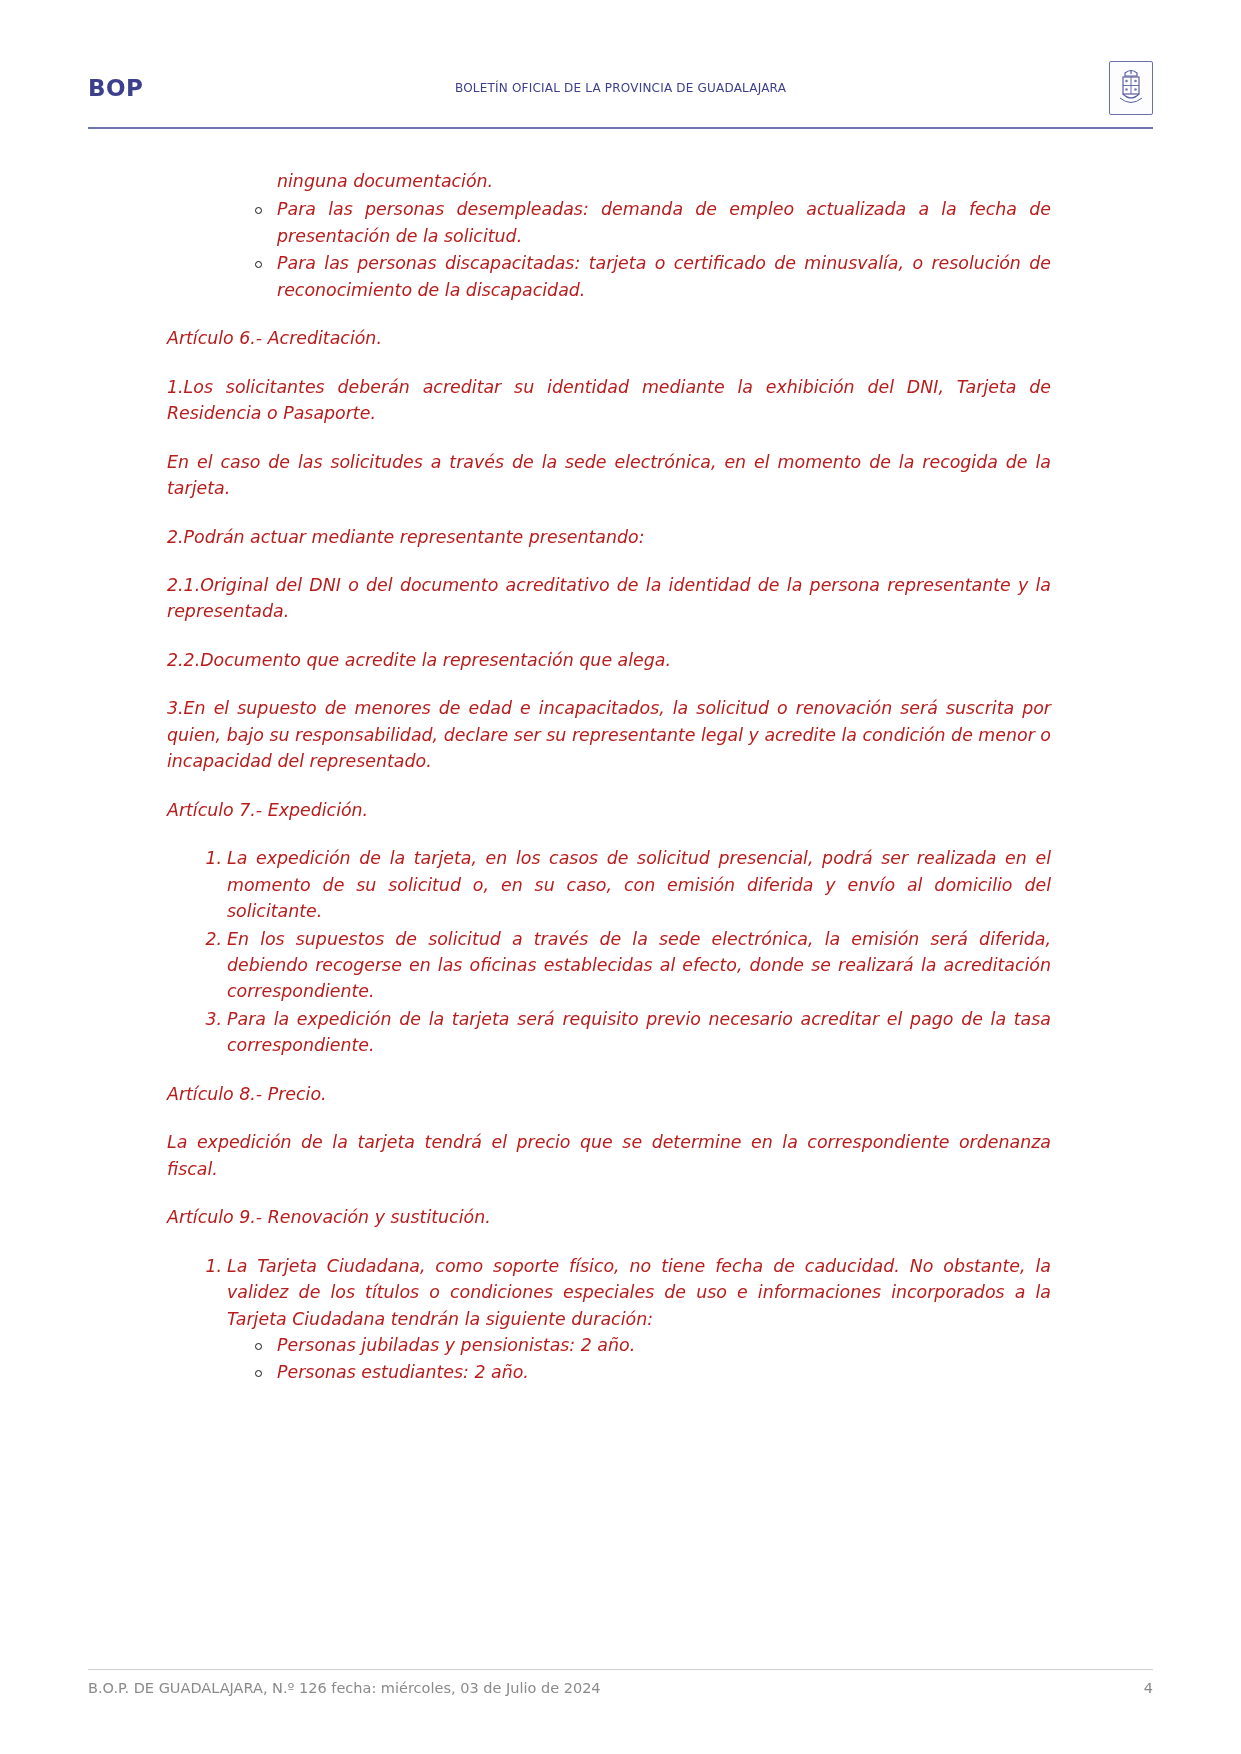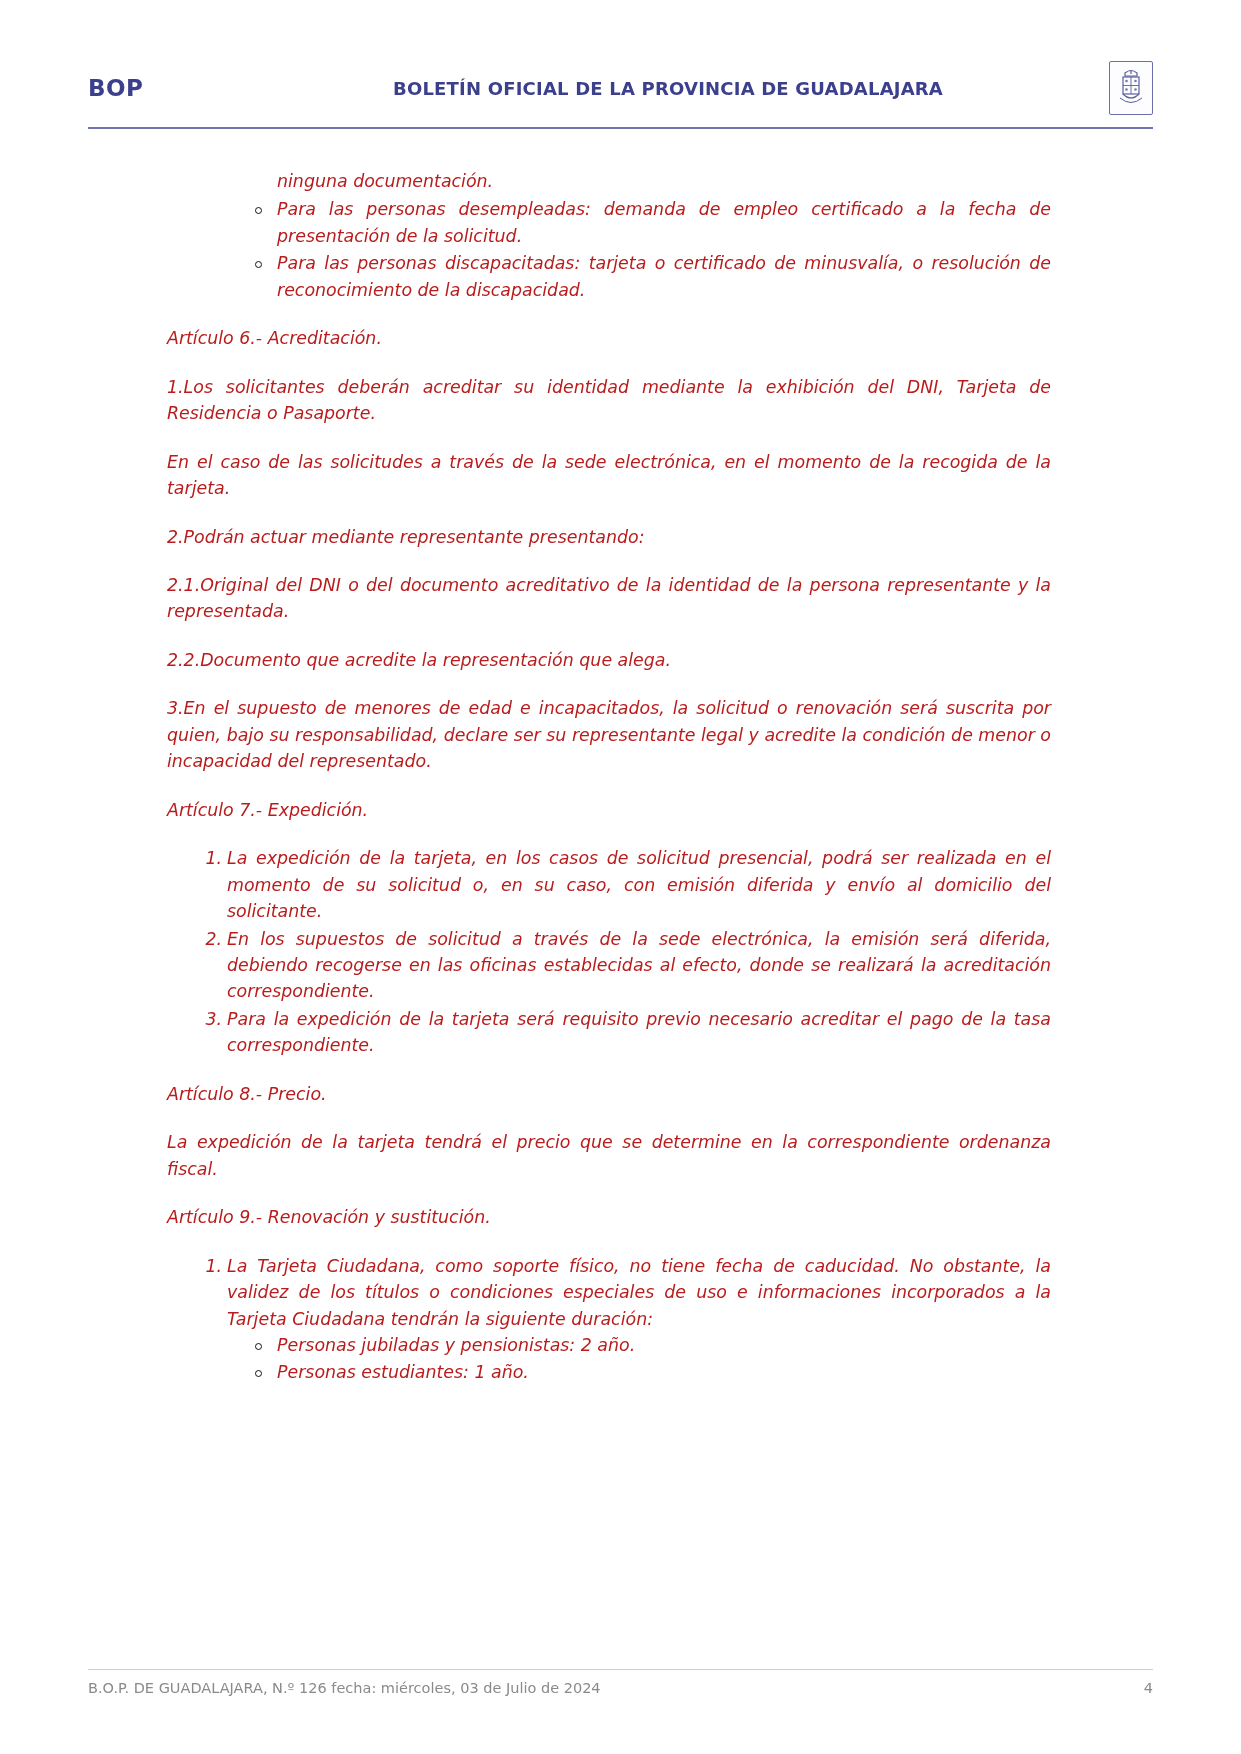--- a/index.html
+++ b/index.html
@@ -39,24 +39,24 @@
   .bop-logo {
     font-family: "DejaVu Sans", sans-serif;
     font-weight: bold;
     font-size: 23px;
     color: #3b3f8c;
     letter-spacing: 0.5px;
     width: 210px;
   }
   .header-title {
     flex: 1;
-    text-align: right;
-    font-family: "DejaVu Sans", sans-serif;
-    font-weight: bold;
-    font-size: 18px;
+    text-align: center;
+    font-family: "DejaVu Sans", sans-serif;
+    font-weight: normal;
+    font-size: 12px;
     color: #3b3f8c;
     letter-spacing: 0.2px;
   }
   .crest {
     width: 210px;
     display: flex;
     justify-content: flex-end;
     align-items: center;
   }
   .crest-box {
@@ -197,21 +197,21 @@
       </div>
     </div>
     <div class="header-rule"></div>
   </div>
 
   <div class="content">
 
     <div class="para" style="margin-bottom:2px; padding-left:110px;">ninguna documentación.</div>
 
     <ul class="circle-list">
-      <li>Para las personas desempleadas: demanda de empleo certificado a la fecha de presentación de la solicitud.</li>
+      <li>Para las personas desempleadas: demanda de empleo actualizada a la fecha de presentación de la solicitud.</li>
       <li>Para las personas discapacitadas: tarjeta o certificado de minusvalía, o resolución de reconocimiento de la discapacidad.</li>
     </ul>
 
     <p class="para">Artículo 6.- Acreditación.</p>
     <p class="para">1.Los solicitantes deberán acreditar su identidad mediante la exhibición del DNI, Tarjeta de Residencia o Pasaporte.</p>
     <p class="para">En el caso de las solicitudes a través de la sede electrónica, en el momento de la recogida de la tarjeta.</p>
     <p class="para">2.Podrán actuar mediante representante presentando:</p>
     <p class="para">2.1.Original del DNI o del documento acreditativo de la identidad de la persona representante y la representada.</p>
     <p class="para">2.2.Documento que acredite la representación que alega.</p>
     <p class="para">3.En el supuesto de menores de edad e incapacitados, la solicitud o renovación será suscrita por quien, bajo su responsabilidad, declare ser su representante legal y acredite la condición de menor o incapacidad del representado.</p>
@@ -227,21 +227,21 @@
     <p class="para">Artículo 8.- Precio.</p>
     <p class="para">La expedición de la tarjeta tendrá el precio que se determine en la correspondiente ordenanza fiscal.</p>
 
     <p class="para">Artículo 9.- Renovación y sustitución.</p>
 
     <ol class="num-list" style="margin-bottom:0;">
       <li>
         <span class="nowrap-justify">La Tarjeta Ciudadana, como soporte físico, no tiene fecha de caducidad. No obstante, la validez de los títulos o condiciones especiales de uso e informaciones incorporados a la Tarjeta Ciudadana tendrán la siguiente duración:</span>
         <ul class="circle-list" style="padding-left:50px;">
           <li>Personas jubiladas y pensionistas: 2 año.</li>
-          <li>Personas estudiantes: 1 año.</li>
+          <li>Personas estudiantes: 2 año.</li>
         </ul>
       </li>
     </ol>
 
   </div>
 
   <div class="footer">
     <div class="footer-rule"></div>
     <div class="footer-inner">
       <div>B.O.P. DE GUADALAJARA, N.º 126 fecha: miércoles, 03 de Julio de 2024</div>

